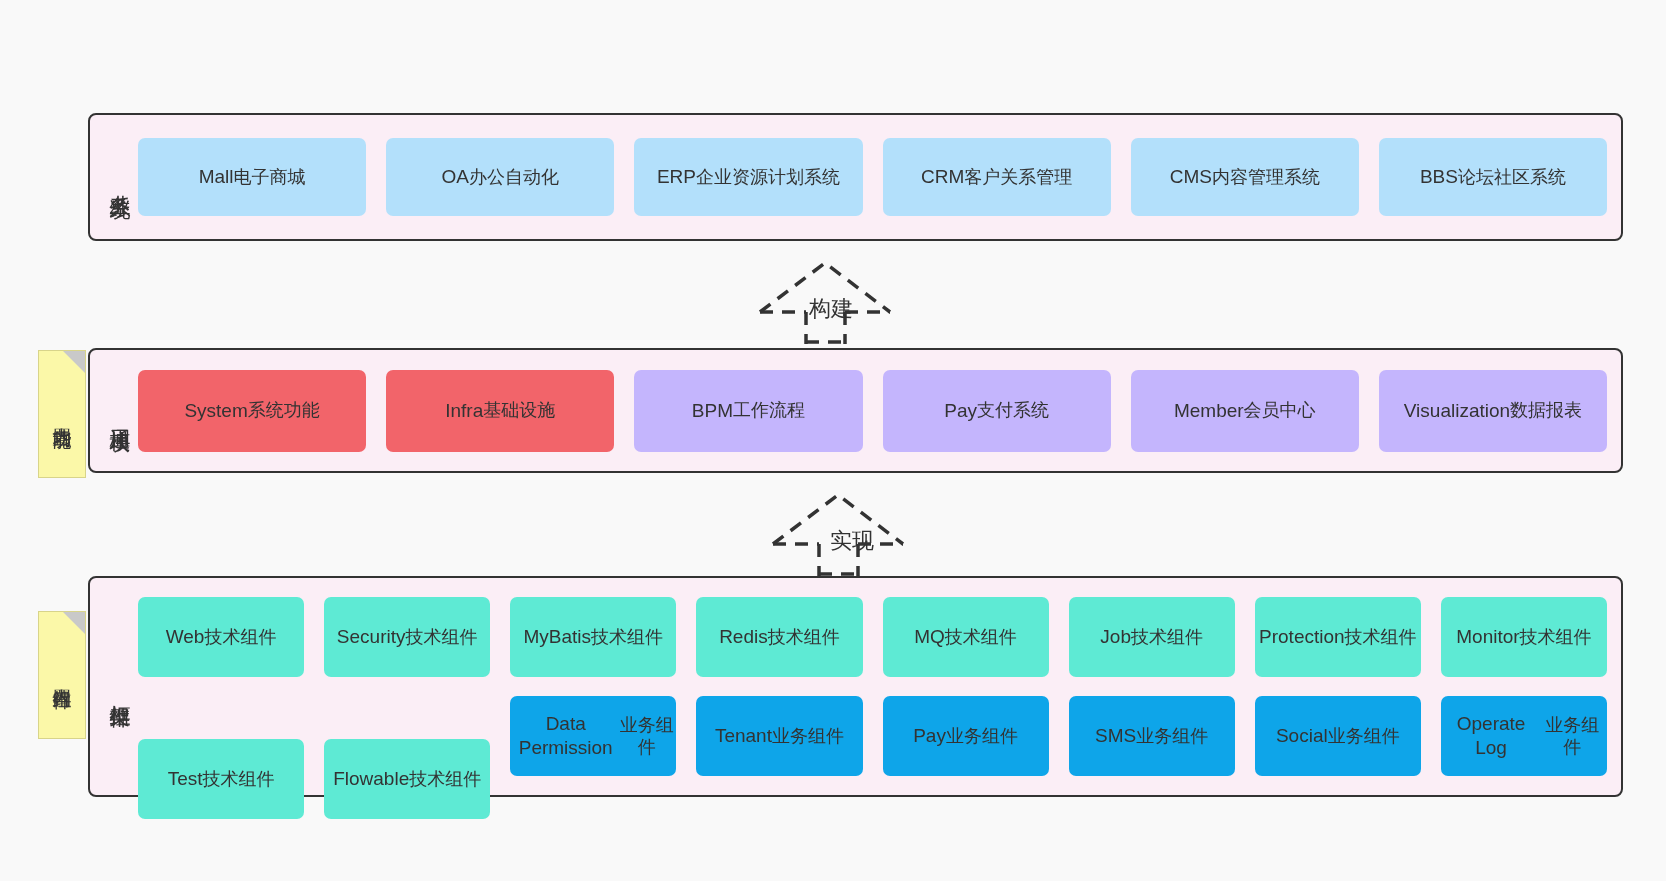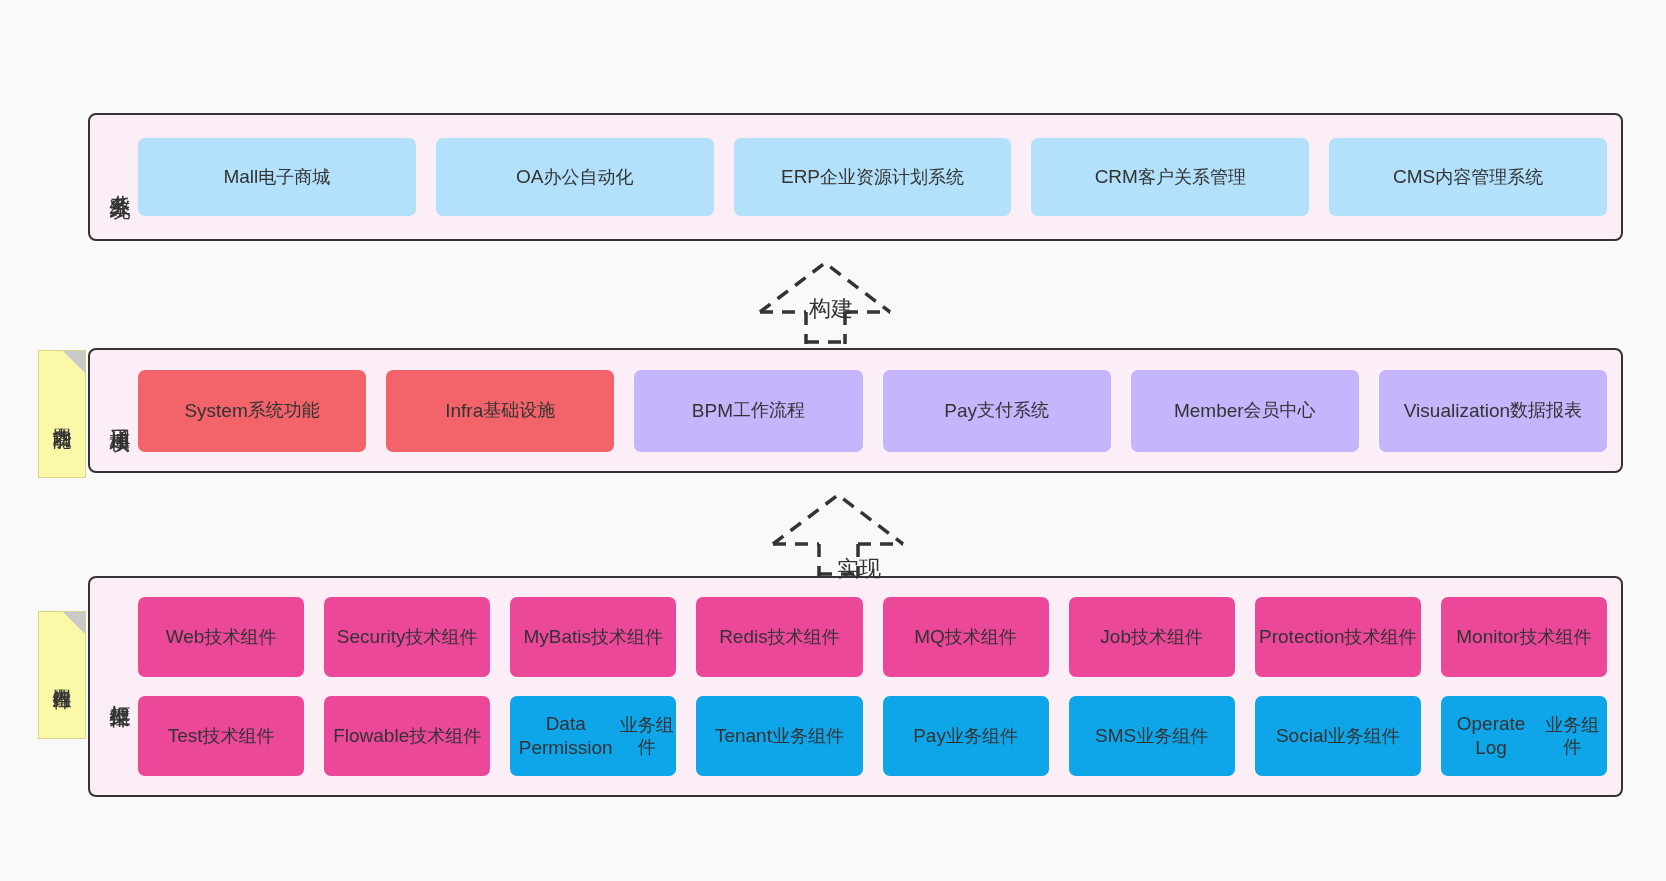--- a/index.html
+++ b/index.html
@@ -81,21 +81,21 @@
 
   
   .h-biz    { height: 78px; }
   .h-common { height: 82px; }
   .h-frame  { height: 80px; }
 
   
   .c-blue       { background: #b3e0fb; }
   .c-red        { background: #f2646a; }
   .c-pink       { background: #c4b5fd; }
-  .c-green      { background: #ec4899; }
+  .c-green      { background: #5eead4; margin-top: 43px; }
   .c-lightgreen { background: #0ea5e9; }
 
   
   .note {
     position: absolute;
     box-sizing: border-box;
     background: #fbf8a8;
     border: 1px solid #d8d48a;
     display: flex;
     align-items: center;
@@ -153,20 +153,24 @@
           <span class="title">ERP</span>
           <span class="sub">企业资源计划系统</span>
         </div>
         <div class="node c-blue h-biz">
           <span class="title">CRM</span>
           <span class="sub">客户关系管理</span>
         </div>
         <div class="node c-blue h-biz">
           <span class="title">CMS</span>
           <span class="sub">内容管理系统</span>
+        </div>
+        <div class="node c-blue h-biz">
+          <span class="title">BBS</span>
+          <span class="sub">论坛社区系统</span>
         </div>
       </div>
     </div>
   </div>
 
   <div class="conn" style="left:755px; top:258px; width:150px; height:86px;">
     <svg width="150" height="86" viewBox="0 0 150 86">
       <path d="M 5 54 L 70 5 L 135 54" fill="none" stroke="#333333" stroke-width="3.5" stroke-dasharray="13 9" stroke-linecap="butt"></path>
       <path d="M 51 54 L 51 86 M 90 54 L 90 86 M 51 84 L 90 84" fill="none" stroke="#333333" stroke-width="3.5" stroke-dasharray="13 9" stroke-linecap="butt"></path>
       <path d="M 5 54 L 51 54 M 90 54 L 135 54" fill="none" stroke="#333333" stroke-width="3.5" stroke-dasharray="13 9" stroke-linecap="butt"></path>
@@ -210,21 +214,21 @@
       </div>
     </div>
   </div>
 
   <div class="conn" style="left:768px; top:490px; width:150px; height:86px;">
     <svg width="150" height="86" viewBox="0 0 150 86">
       <path d="M 5 54 L 70 5 L 135 54" fill="none" stroke="#333333" stroke-width="3.5" stroke-dasharray="13 9" stroke-linecap="butt"></path>
       <path d="M 51 54 L 51 86 M 90 54 L 90 86 M 51 84 L 90 84" fill="none" stroke="#333333" stroke-width="3.5" stroke-dasharray="13 9" stroke-linecap="butt"></path>
       <path d="M 5 54 L 51 54 M 90 54 L 135 54" fill="none" stroke="#333333" stroke-width="3.5" stroke-dasharray="13 9" stroke-linecap="butt"></path>
     </svg>
-    <span class="conn-label" style="left:69px; top:36px;margin-top:28px;">实现</span>
+    <span class="conn-label" style="left:62px; top:36px;">实现</span>
   </div>
 
   <div class="note" id="note-framework" style="left:38px; top:611px; width:48px; height:128px;">
     <span class="fold"></span>
     <span>内置组件</span>
   </div>
 
   <div class="layer" id="layer-framework" style="left:88px; top:576px; width:1535px; height:221px;">
     <div class="layer-title">框架组件</div>
     <div class="layer-body">

